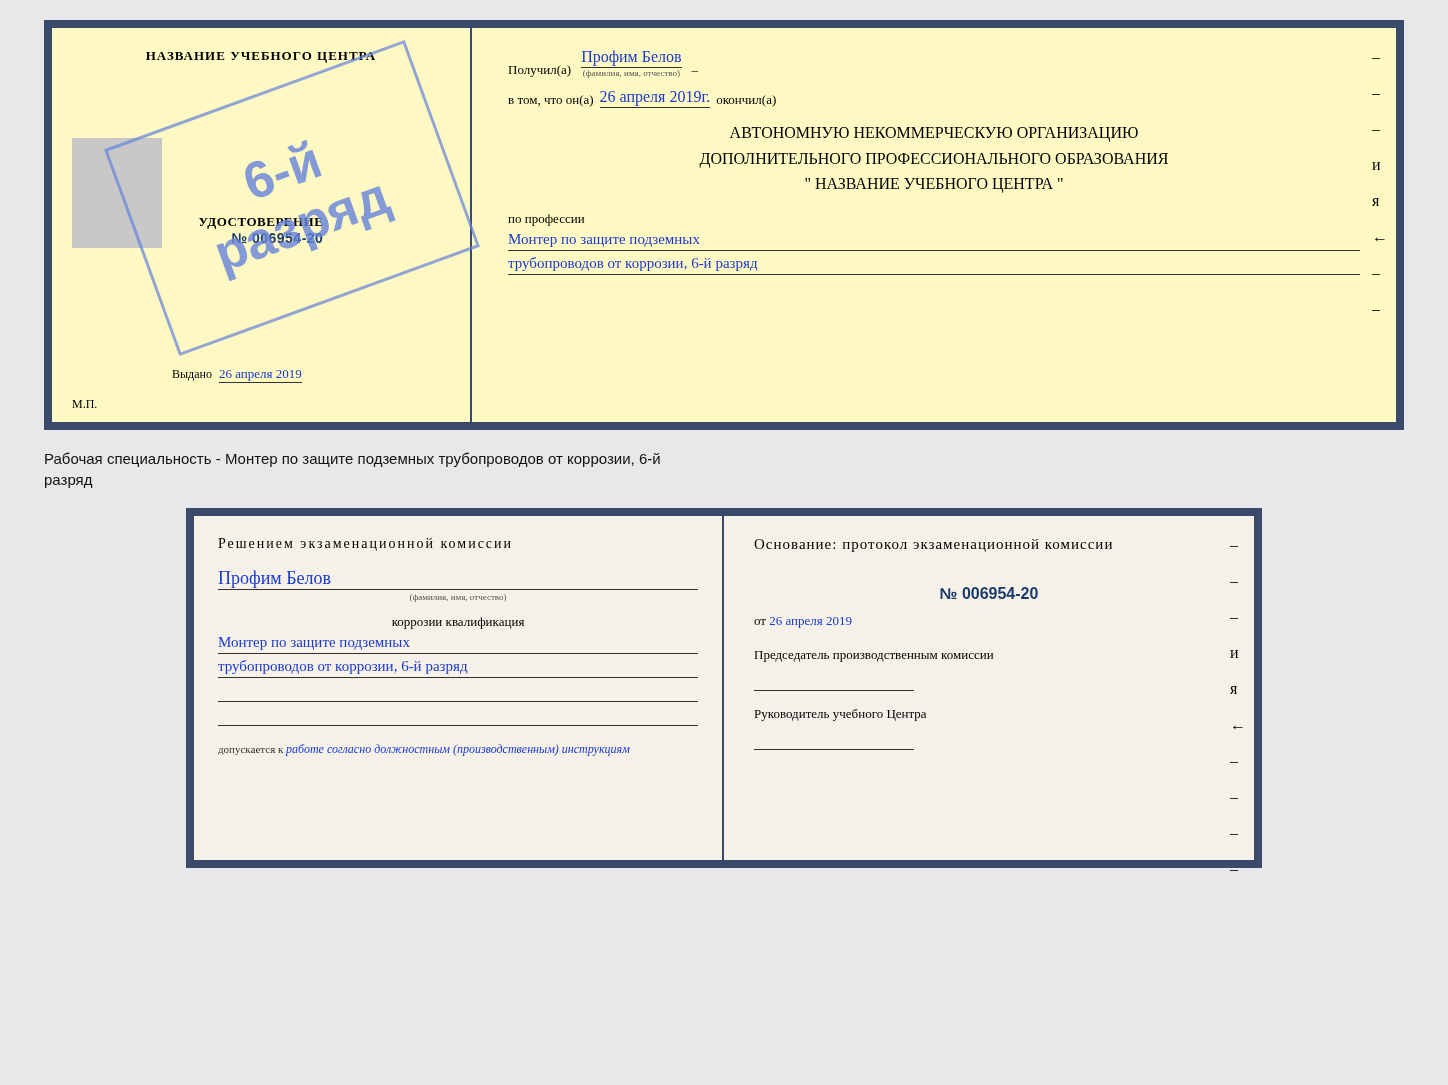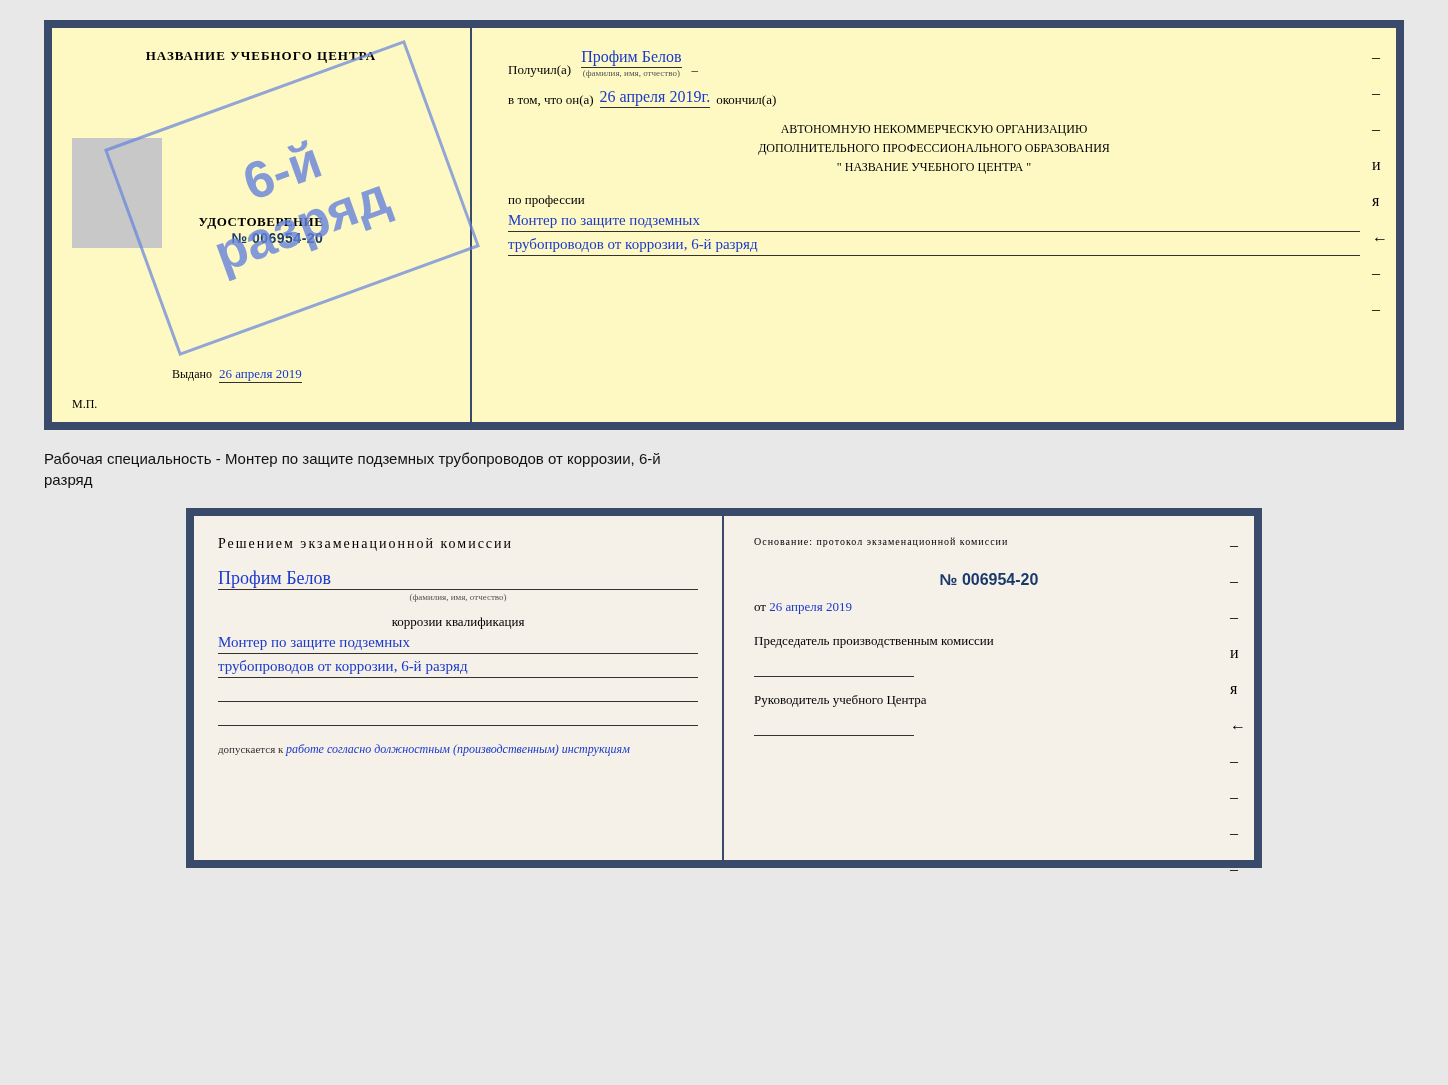--- a/index.html
+++ b/index.html
@@ -148,21 +148,21 @@
     }
 
     .cert-org-block {
       margin-top: 12px;
       font-size: 13px;
       text-align: left;
     }
 
     .cert-org-line {
       text-transform: uppercase;
-      font-size: 12px;
+      font-size: 16px;
       font-weight: normal;
       text-align: center;
       line-height: 1.6;
     }
 
     .cert-profession-label {
       font-size: 13px;
       margin-top: 14px;
       margin-bottom: 4px;
     }
@@ -273,23 +273,23 @@
     }
 
     .cert-dopusk-handwritten {
       font-family: 'Segoe Script', 'Brush Script MT', cursive;
       color: #1a3acc;
       font-size: 12px;
       font-style: italic;
     }
 
     .cert-right-osnov {
-      font-size: 10px;
+      font-size: 15px;
       letter-spacing: 1px;
-      margin-bottom: 24px;
+      margin-bottom: 32px;
       font-weight: normal;
     }
 
     .cert-right-number {
       font-size: 16px;
       font-family: Arial, sans-serif;
       color: #1a3a6b;
       font-weight: bold;
       text-align: center;
       margin-bottom: 10px;

